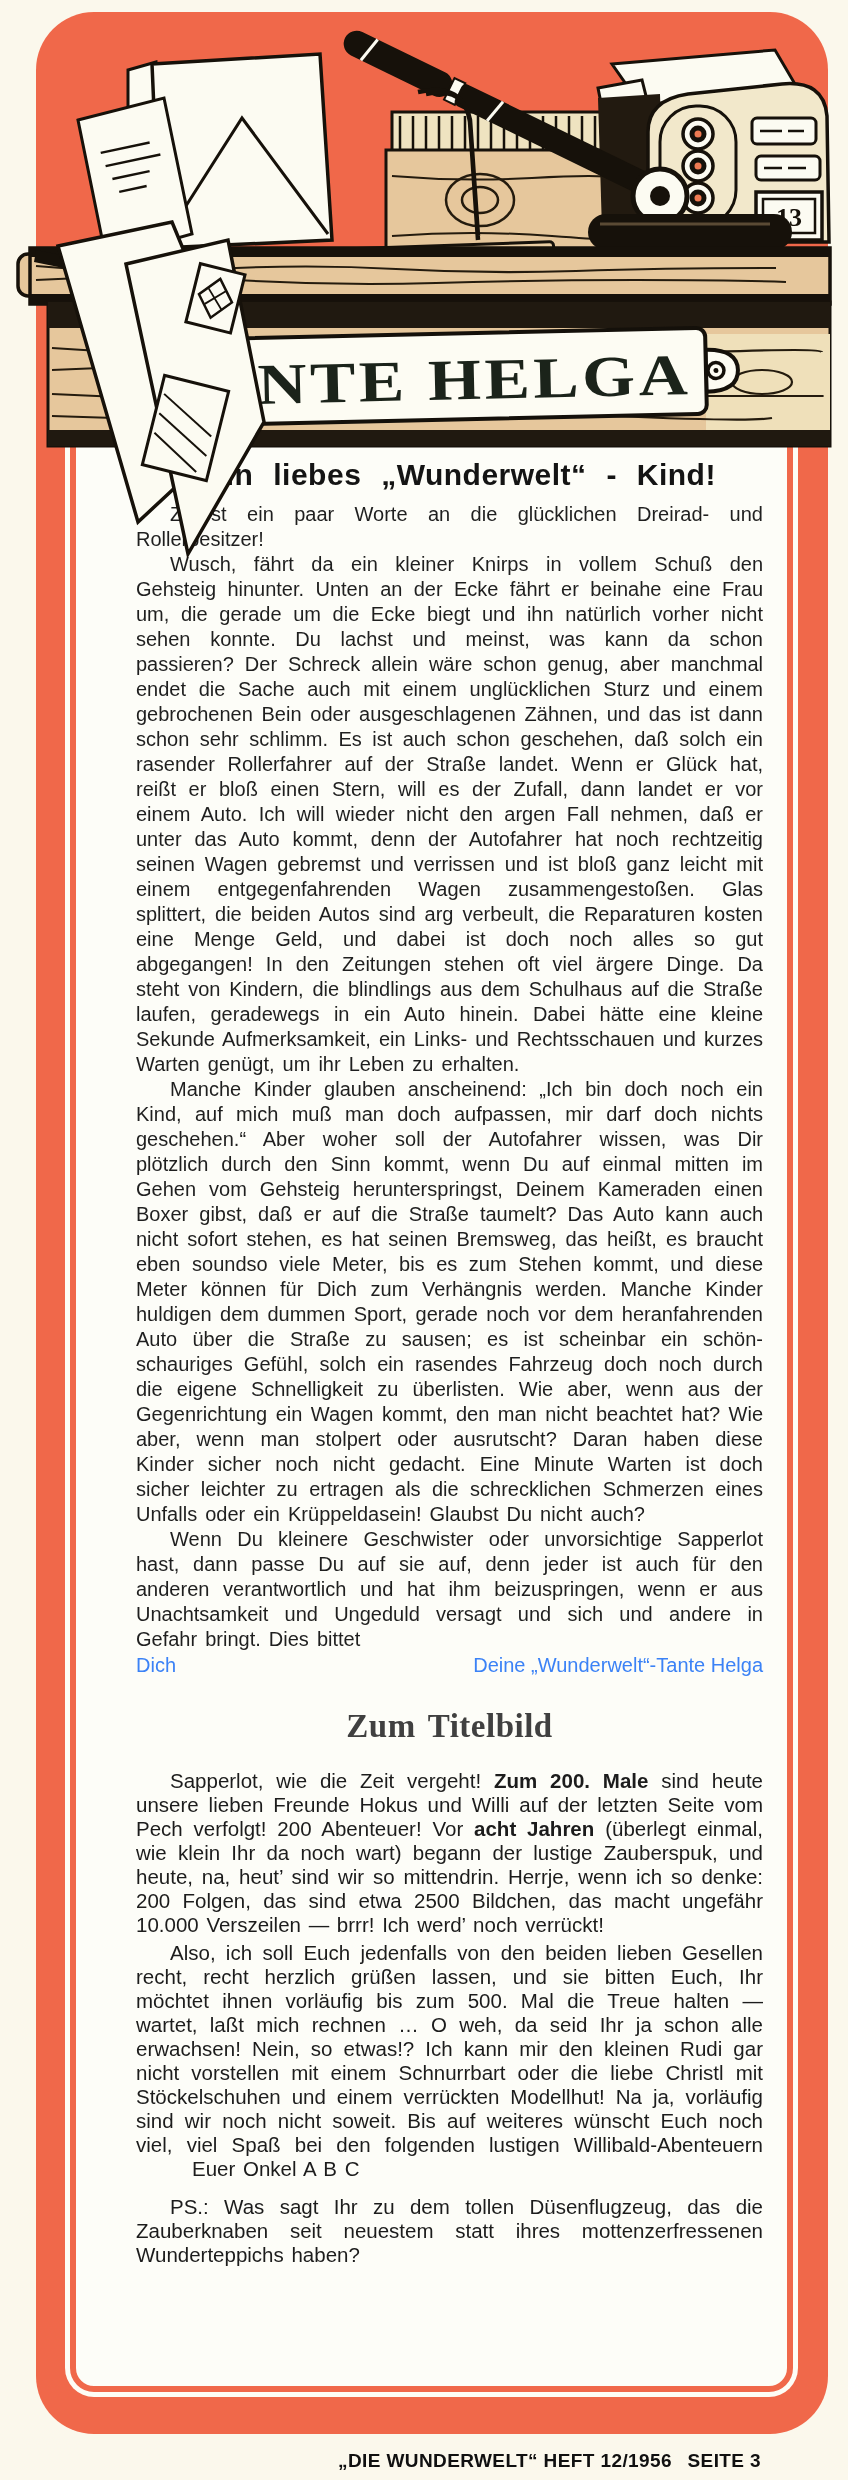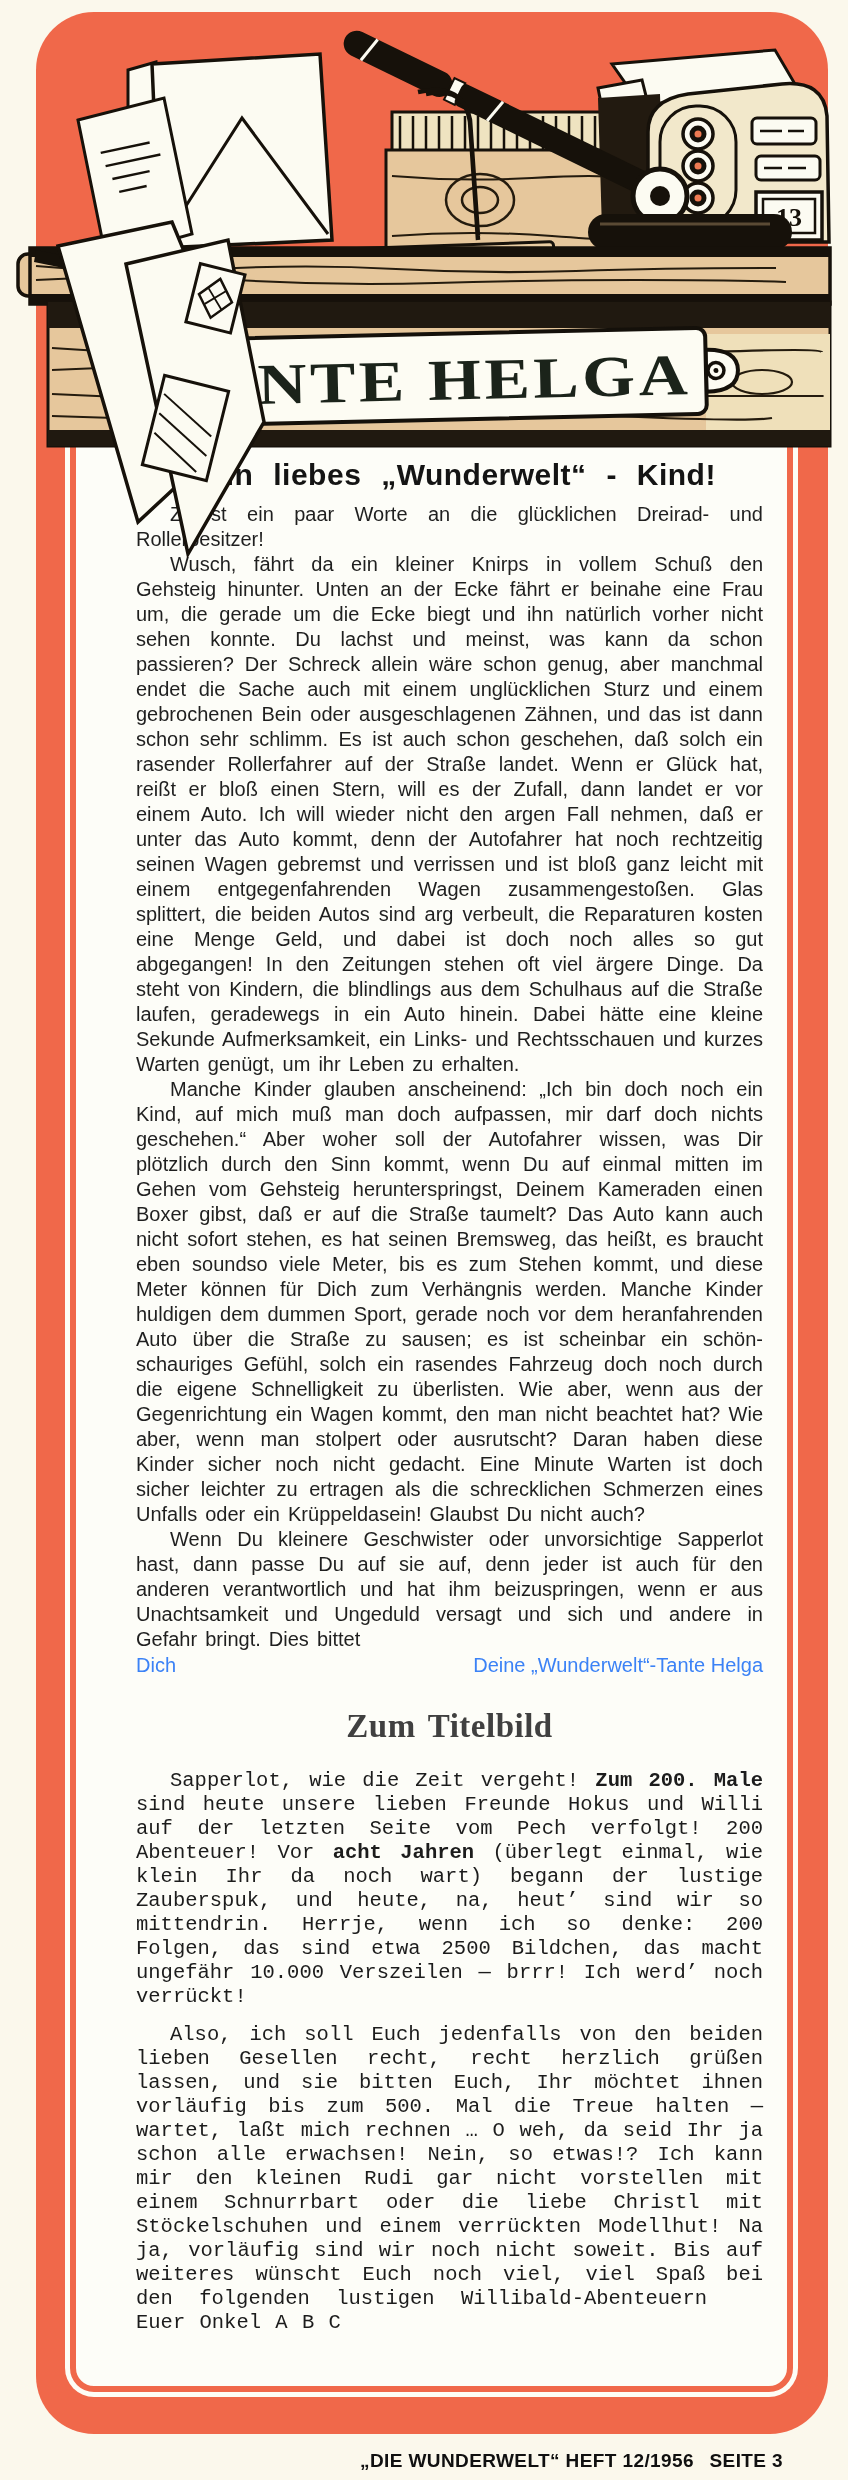--- a/index.html
+++ b/index.html
@@ -41,29 +41,29 @@
     font-size:20px;line-height:26px;color:#3b82f6;
   }
   .headline2{
     margin:30px 0 24px 0;
     font-family:"Liberation Serif",serif;
     font-size:33px;font-weight:bold;color:#404040;text-align:center;
     letter-spacing:.5px;word-spacing:4px;
   }
   .p-serif{
     margin:0 0 4px 0;
-    font-family:Liberation Mono, monospace;
+    font-family:Liberation Sans, sans-serif;
     font-size:20.5px;line-height:24px;color:#1c1c1c;
     text-align:justify;text-indent:34px;word-spacing:2px;
     hyphens:auto;-webkit-hyphens:auto;
   }
   .a2 p:last-child{margin-top:14px;}
   .gapspan{display:inline-block;}
   .footer{
-    position:absolute;left:360px;bottom:8px;z-index:6;
+    position:absolute;left:338px;bottom:8px;z-index:6;
     font-size:19px;font-weight:bold;color:#101010;letter-spacing:.4px;
   }
 </style>
 </head>
 <body>
 
 <div class="frame"></div>
 
 <div class="card">
   <h1 class="headline1">Mein liebes „Wunderwelt“ - Kind!</h1>
@@ -74,20 +74,21 @@
       <p class="p-sans"><span>Wenn Du kleinere Geschwister oder unvorsichtige Sapperlot hast, dann passe Du auf sie auf, denn jeder ist auch für den anderen verantwortlich und hat ihm beizuspringen, wenn er aus Unachtsamkeit und Ungeduld versagt und sich und andere in Gefahr bringt. Dies bittet</span></p>
     </div>
   <div class="sigrow">
     <span>Dich</span>
     <span>Deine „Wunderwelt“-Tante Helga</span>
   </div>
   <h2 class="headline2">Zum Titelbild</h2>
   <div class="a2">
       <p class="p-serif"><span>Sapperlot, wie die Zeit vergeht! </span><b>Zum 200. Male</b><span> sind heute unsere lieben Freunde Hokus und Willi auf der letzten Seite vom Pech verfolgt! 200 Abenteuer! Vor </span><b>acht Jahren</b><span> (überlegt einmal, wie klein Ihr da noch wart) begann der lustige Zauberspuk, und heute, na, heut’ sind wir so mittendrin. Herrje, wenn ich so denke: 200 Folgen, das sind etwa 2500 Bildchen, das macht ungefähr 10.000 Verszeilen — brrr! Ich werd’ noch verrückt!</span></p>
       <p class="p-serif"><span>Also, ich soll Euch jedenfalls von den beiden lieben Gesellen recht, recht herzlich grüßen lassen, und sie bitten Euch, Ihr möchtet ihnen vorläufig bis zum 500. Mal die Treue halten — wartet, laßt mich rechnen … O weh, da seid Ihr ja schon alle erwachsen! Nein, so etwas!? Ich kann mir den kleinen Rudi gar nicht vorstellen mit einem Schnurrbart oder die liebe Christl mit Stöckelschuhen und einem verrückten Modellhut! Na ja, vorläufig sind wir noch nicht soweit. Bis auf weiteres wünscht Euch noch viel, viel Spaß bei den folgenden lustigen Willibald-Abenteuern</span><span class="gapspan" style="width: 56px;"></span><span>Euer Onkel A B C</span></p>
+      <p class="p-serif"><span>PS.: Was sagt Ihr zu dem tollen Düsenflugzeug, das die Zauberknaben seit neuestem statt ihres mottenzerfressenen Wunderteppichs haben?</span></p>
     </div>
 </div>
 
 <svg class="illustration" width="848" height="580" viewBox="0 0 848 580" xmlns="http://www.w3.org/2000/svg">
 
   <g>
     <rect x="392" y="112" width="224" height="46" fill="#efe3c0" stroke="#16110a" stroke-width="3"></rect>
     <g stroke="#16110a" stroke-width="2.5">
       <line x1="400" y1="116" x2="400" y2="152"></line>
         <line x1="413" y1="116" x2="413" y2="152"></line>

